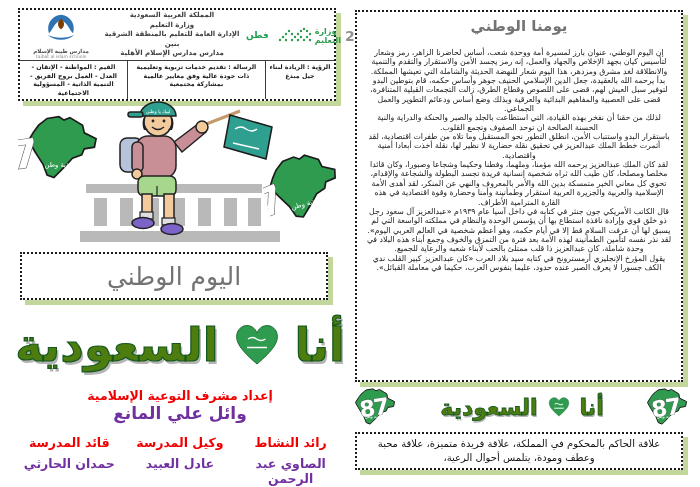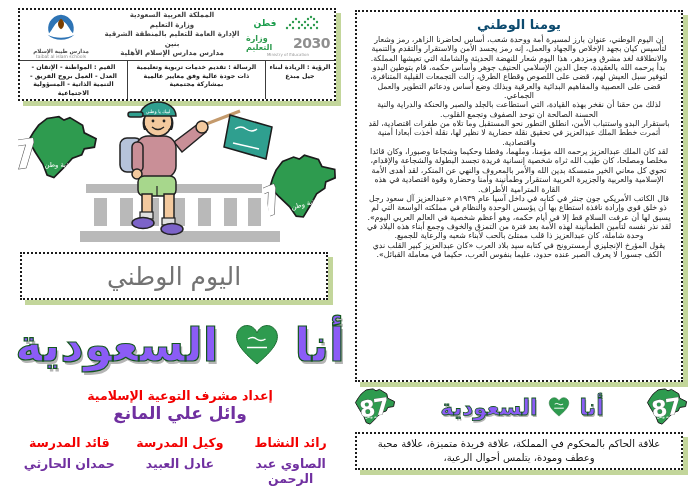--- a/index.html
+++ b/index.html
@@ -22,21 +22,21 @@
   }
 
   
   .header-box { position: absolute; top: 8px; left: 4px; width: 318px; }
   .header-top { display: flex; direction: ltr; align-items: center; height: 50px; padding: 2px 4px; }
   .school-logo { width: 74px; text-align: center; }
   .school-logo .ar { font-size: 5.5px; color: #4d4d4d; font-weight: bold; }
   .school-logo .en { font-size: 4.5px; color: #8a8a8a; }
   .header-center { flex: 1; text-align: center; direction: rtl; color: #3f3f3f; }
   .header-center div { font-size: 7px; font-weight: bold; line-height: 1.35; }
-  .moe-block { width: 84px; display: flex; flex-direction: column; align-items: center; direction: ltr; }
+  .moe-block { width: 84px; display: flex; flex-direction: row; align-items: center; direction: ltr; }
   .moe-row1 { display: flex; align-items: center; gap: 4px; }
   .fatin { font-size: 9px; font-weight: bold; color: #1e9e4e; }
   .moe-row2 { display: flex; align-items: center; gap: 4px; margin-top: 1px; }
   .ministry-ar { font-size: 8px; font-weight: bold; color: #2e9b4f; }
   .ministry-en { font-size: 4px; color: #9b9b9b; }
   .vision2030 { font-size: 14px; color: #8f8f8f; font-weight: bold; letter-spacing: -0.5px; }
   .header-table { display: flex; direction: rtl; border-top: 1.5px solid #3c3c3c; }
   .header-table .cell {
     font-size: 6.3px; font-weight: bold; color: #202020; text-align: center;
     padding: 2px 3px; line-height: 1.35; border-left: 1.5px solid #3c3c3c;
@@ -60,21 +60,21 @@
     display: flex; align-items: center; justify-content: center;
   }
   .nd-box span { font-size: 25px; font-weight: normal; color: #737373; }
 
   
   .big-title {
     position: absolute; top: 306px; left: 0; width: 332px; height: 78px;
     display: flex; align-items: center; justify-content: center; gap: 12px; direction: rtl;
   }
   .green-3d {
-    font-weight: bold; color: #8b5cf6;
+    font-weight: bold; color: #4d7c0f;
     -webkit-text-stroke: 1.2px #14571f;
     text-shadow: 2px 3px 0 #b5b5b5;
   }
   .big-title .green-3d { font-size: 46px; }
   .heart-lg { width: 52px; height: 50px; }
   .heart-sm { width: 26px; height: 24px; }
 
   
   .credits { position: absolute; top: 388px; left: 0; width: 332px; text-align: center; }
   .prep-role { color: #f20000; font-weight: bold; font-size: 12.5px; }
@@ -82,21 +82,21 @@
   .staff-row { display: flex; direction: rtl; margin-top: 12px; }
   .staff-col { flex: 1; }
   .staff-role { color: #f20000; font-weight: bold; font-size: 12.5px; }
   .staff-name { color: #7030a0; font-weight: bold; font-size: 12.5px; margin-top: 6px; }
 
   
   .article-box {
     position: absolute; top: 10px; left: 5px; width: 328px; height: 372px;
     padding: 5px 9px; overflow: hidden; text-align: center; direction: rtl;
   }
-  .article-title { font-size: 13px; font-weight: bold; color: #0c4a6e; margin-bottom: 3px; letter-spacing: 1px; }
+  .article-title { font-size: 15px; font-weight: bold; color: #737373; margin-bottom: 13px; letter-spacing: 1px; }
   .article-box p { font-size: 7.8px; color: #1a1a1a; line-height: 1.2; }
 
   
   .banner {
     position: absolute; top: 386px; left: 0; width: 344px; height: 42px;
     display: flex; direction: ltr; align-items: center; justify-content: space-between;
   }
   .banner .logo87-banner { width: 52px; height: 44px; }
   .banner .logo87-banner svg { width: 100%; height: 100%; }
   .banner-title { display: flex; align-items: center; gap: 8px; direction: rtl; }

